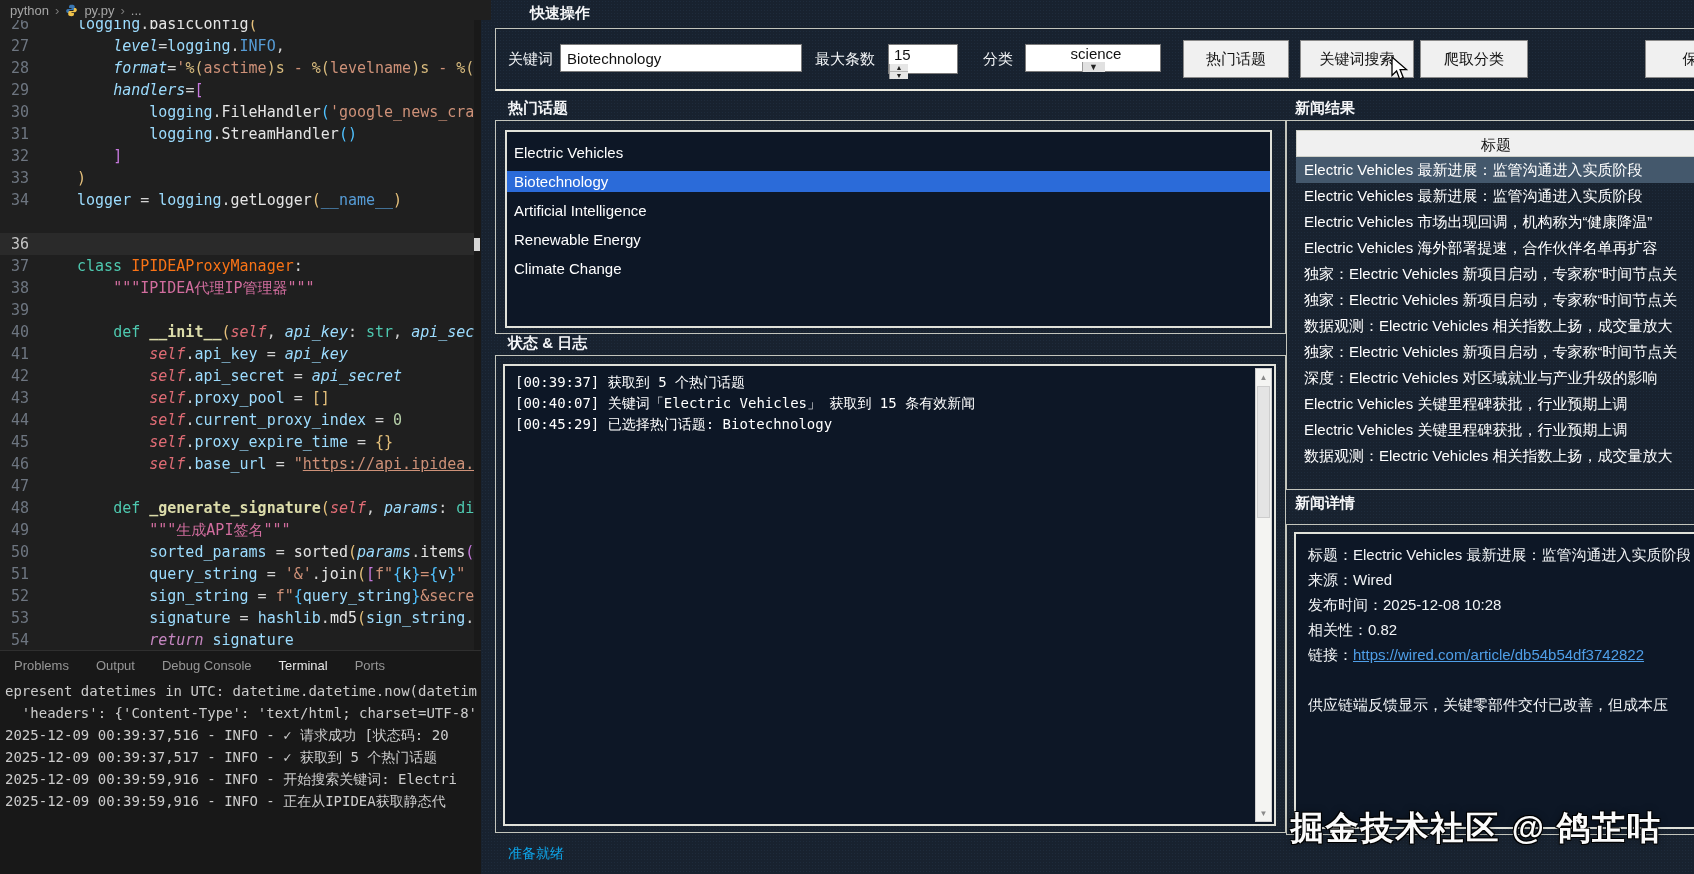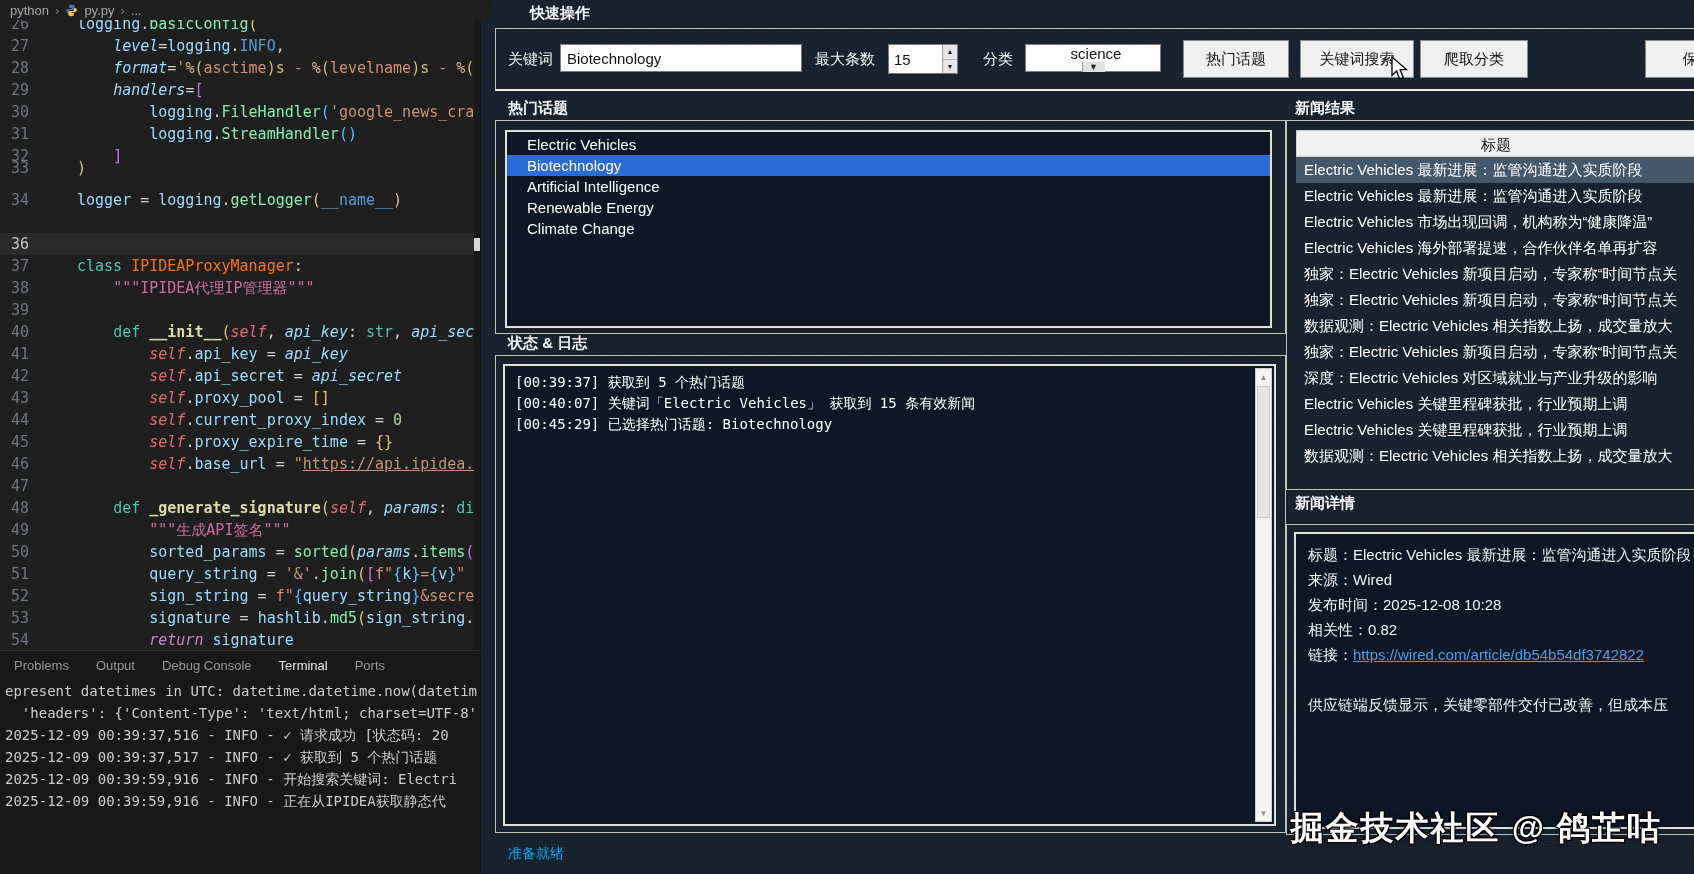--- a/index.html
+++ b/index.html
@@ -14,21 +14,21 @@
   .code-area{position:absolute;left:0;top:20px;width:481px;height:630px;overflow:hidden;
              font-family:"DejaVu Sans Mono",monospace;font-size:15px;}
   .code-row{position:absolute;left:0;width:474px;height:22px;line-height:22px;white-space:pre;}
   .code-row.current{background:#2a2a2a;}
   .code-row .ln{position:absolute;left:0;width:40px;text-align:center;color:#6e7681;}
   .code-row.current .ln{color:#c6c6c6;}
   .code-row .code-text{position:absolute;left:77px;white-space:pre;color:#d4d4d4;}
   .tok-p{color:#d4d4d4}
   .tok-v{color:#9CDCFE}
   .tok-attr{color:#9CDCFE}
-  .tok-call{color:#86efac}
+  .tok-call{color:#e5e5e5}
   .tok-fn{color:#DCDCAA;font-weight:bold}
   .tok-k{color:#4EC9B0}
   .tok-cls{color:#f97316}
   .tok-kw{color:#C586C0;font-style:italic}
   .tok-self{color:#E06C75;font-style:italic}
   .tok-param{color:#9CDCFE;font-style:italic}
   .tok-str{color:#CE9178}
   .tok-strU{color:#CE9178;text-decoration:underline}
   .tok-fmt{color:#D7BA7D}
   .tok-doc{color:#D16D9E}
@@ -53,36 +53,36 @@
        color:#f2f4f6;}
   .app::before{content:"";position:absolute;inset:0;
        background-image:radial-gradient(rgba(96,134,178,.09) 1px, transparent 1px);
        background-size:3px 3px;pointer-events:none;}
   .grp-label{position:absolute;font-size:15px;font-weight:bold;color:#f5f6f8;z-index:2;}
   .grp-box{position:absolute;border:1px solid #c3c5bc;z-index:1;}
   .inner-sunken{position:absolute;background:#0d1726;border:2px solid #e0e1d9;}
   .fld-label{position:absolute;font-size:15px;color:#f2f4f6;z-index:3;}
   .txt-input{position:absolute;background:#ffffff;border:1px solid #7a7a7a;color:#111;
              font-size:15px;font-family:"Liberation Sans",sans-serif;padding:0 6px;box-sizing:border-box;z-index:3;}
-  .spin{position:absolute;background:#fff;border:1px solid #7a7a7a;z-index:3;display:flex;}
+  .spin{position:absolute;background:#fff;border:1px solid #7a7a7a;z-index:3;display:flex;flex-direction:column;}
   .spin input{border:none;outline:none;width:46px;font-size:15px;padding-left:5px;color:#111;
               font-family:"Liberation Sans",sans-serif;}
   .spin .arrows{width:18px;display:flex;flex-direction:column;border-left:1px solid #9a9a9a;}
   .spin .arrows div{flex:1;background:#e6e6e6;display:flex;align-items:center;justify-content:center;
               font-size:7px;color:#222;border-bottom:1px solid #b5b5b5;}
   .spin .arrows div:last-child{border-bottom:none;}
   .combo{position:absolute;background:#fff;border:1px solid #7a7a7a;z-index:3;display:flex;
          align-items:center;box-sizing:border-box;}
   .combo .val{flex:1;font-size:15px;color:#111;padding-left:6px;}
   .combo .dd{width:22px;height:100%;background:#e1e1e1;border-left:1px solid #9a9a9a;display:flex;
          align-items:center;justify-content:center;font-size:9px;color:#222;}
   .btn{position:absolute;background:#f0f0f0;border:1px solid #8a8a8a;color:#111;font-size:15px;
        display:flex;align-items:center;justify-content:center;z-index:3;box-sizing:border-box;
        font-family:"Liberation Sans",sans-serif;}
-  .topic-item{height:21px;line-height:21px;font-size:15px;color:#fff;padding-left:20px;white-space:nowrap;}
+  .topic-item{height:21px;line-height:21px;font-size:15px;color:#fff;padding-left:7px;white-space:nowrap;margin-top:8px;}
   .topic-item.sel{background:#2b6bd9;}
   .log-text{position:absolute;font-family:"DejaVu Sans Mono",monospace;font-size:14px;color:#fff;
             line-height:21px;white-space:pre;}
   .vscroll{position:absolute;width:17px;background:#f4f4f2;border:1px solid #cfcfcf;box-sizing:border-box;}
   .vscroll .sb-arrow{position:absolute;left:0;width:100%;height:16px;display:flex;align-items:center;
             justify-content:center;font-size:8px;color:#8a8a8a;}
   .vscroll .thumb{position:absolute;left:1px;right:1px;background:#e4e4e4;border:1px solid #cdcdcd;}
   .news-table{position:absolute;z-index:2;}
   .news-header{height:27px;line-height:27px;background:#f0f0f0;color:#111;font-size:15px;
                text-align:center;border:1px solid #cfd0c8;box-sizing:border-box;}
@@ -117,21 +117,21 @@
     </div>
 
     <div class="code-area" id="code-lines">
         <div class="code-row" style="top: -7px;"><span class="ln">26</span><span class="code-text"><span class="tok-v">logging</span><span class="tok-p">.</span><span class="tok-call">basicConfig</span><span class="tok-b1">(</span></span></div>
         <div class="code-row" style="top: 15px; padding-left: 48px;"><span class="ln">27</span><span class="code-text"><span class="tok-p">    </span><span class="tok-param">level</span><span class="tok-p">=</span><span class="tok-v">logging</span><span class="tok-p">.</span><span class="tok-const">INFO</span><span class="tok-p">,</span></span></div>
         <div class="code-row" style="top: 37px;"><span class="ln">28</span><span class="code-text"><span class="tok-p">    </span><span class="tok-param">format</span><span class="tok-p">=</span><span class="tok-str">'</span><span class="tok-fmt">%(</span><span class="tok-str">asctime</span><span class="tok-fmt">)s</span><span class="tok-str"> - </span><span class="tok-fmt">%(</span><span class="tok-str">levelname</span><span class="tok-fmt">)s</span><span class="tok-str"> - </span><span class="tok-fmt">%(</span><span class="tok-str">me</span></span></div>
         <div class="code-row" style="top: 59px;"><span class="ln">29</span><span class="code-text"><span class="tok-p">    </span><span class="tok-param">handlers</span><span class="tok-p">=</span><span class="tok-b2">[</span></span></div>
         <div class="code-row" style="top: 81px;"><span class="ln">30</span><span class="code-text"><span class="tok-p">        </span><span class="tok-v">logging</span><span class="tok-p">.</span><span class="tok-call">FileHandler</span><span class="tok-b3">(</span><span class="tok-str">'google_news_crawl</span></span></div>
         <div class="code-row" style="top: 103px;"><span class="ln">31</span><span class="code-text"><span class="tok-p">        </span><span class="tok-v">logging</span><span class="tok-p">.</span><span class="tok-call">StreamHandler</span><span class="tok-b3">()</span></span></div>
         <div class="code-row" style="top: 125px;"><span class="ln">32</span><span class="code-text"><span class="tok-p">    </span><span class="tok-b2">]</span></span></div>
-        <div class="code-row" style="top: 137px; padding-left: 36px;"><span class="ln">33</span><span class="code-text"><span class="tok-b1">)</span></span></div>
+        <div class="code-row" style="top: 147px; padding-left: 36px;"><span class="ln">33</span><span class="code-text"><span class="tok-b1">)</span></span></div>
         <div class="code-row" style="top: 169px;"><span class="ln">34</span><span class="code-text"><span class="tok-v">logger</span><span class="tok-p"> = </span><span class="tok-v">logging</span><span class="tok-p">.</span><span class="tok-call">getLogger</span><span class="tok-b1">(</span><span class="tok-const">__name__</span><span class="tok-b1">)</span></span></div>
         <div class="code-row current" style="top: 213px;"><span class="ln">36</span><span class="code-text"></span></div>
         <div class="code-row" style="top: 235px;"><span class="ln">37</span><span class="code-text"><span class="tok-k">class</span><span class="tok-p"> </span><span class="tok-cls">IPIDEAProxyManager</span><span class="tok-p">:</span></span></div>
         <div class="code-row" style="top: 257px;"><span class="ln">38</span><span class="code-text"><span class="tok-p">    </span><span class="tok-doc">"""IPIDEA代理IP管理器"""</span></span></div>
         <div class="code-row" style="top: 279px;"><span class="ln">39</span><span class="code-text"></span></div>
         <div class="code-row" style="top: 301px;"><span class="ln">40</span><span class="code-text"><span class="tok-p">    </span><span class="tok-k">def</span><span class="tok-p"> </span><span class="tok-fn">__init__</span><span class="tok-b1">(</span><span class="tok-self">self</span><span class="tok-p">, </span><span class="tok-param">api_key</span><span class="tok-p">: </span><span class="tok-k">str</span><span class="tok-p">, </span><span class="tok-param">api_secre</span></span></div>
         <div class="code-row" style="top: 323px;"><span class="ln">41</span><span class="code-text"><span class="tok-p">        </span><span class="tok-self">self</span><span class="tok-p">.</span><span class="tok-attr">api_key</span><span class="tok-p"> = </span><span class="tok-param">api_key</span></span></div>
         <div class="code-row" style="top: 345px;"><span class="ln">42</span><span class="code-text"><span class="tok-p">        </span><span class="tok-self">self</span><span class="tok-p">.</span><span class="tok-attr">api_secret</span><span class="tok-p"> = </span><span class="tok-param">api_secret</span></span></div>
         <div class="code-row" style="top: 367px;"><span class="ln">43</span><span class="code-text"><span class="tok-p">        </span><span class="tok-self">self</span><span class="tok-p">.</span><span class="tok-attr">proxy_pool</span><span class="tok-p"> = </span><span class="tok-b1">[]</span></span></div>
         <div class="code-row" style="top: 389px;"><span class="ln">44</span><span class="code-text"><span class="tok-p">        </span><span class="tok-self">self</span><span class="tok-p">.</span><span class="tok-attr">current_proxy_index</span><span class="tok-p"> = </span><span class="tok-num">0</span></span></div>

